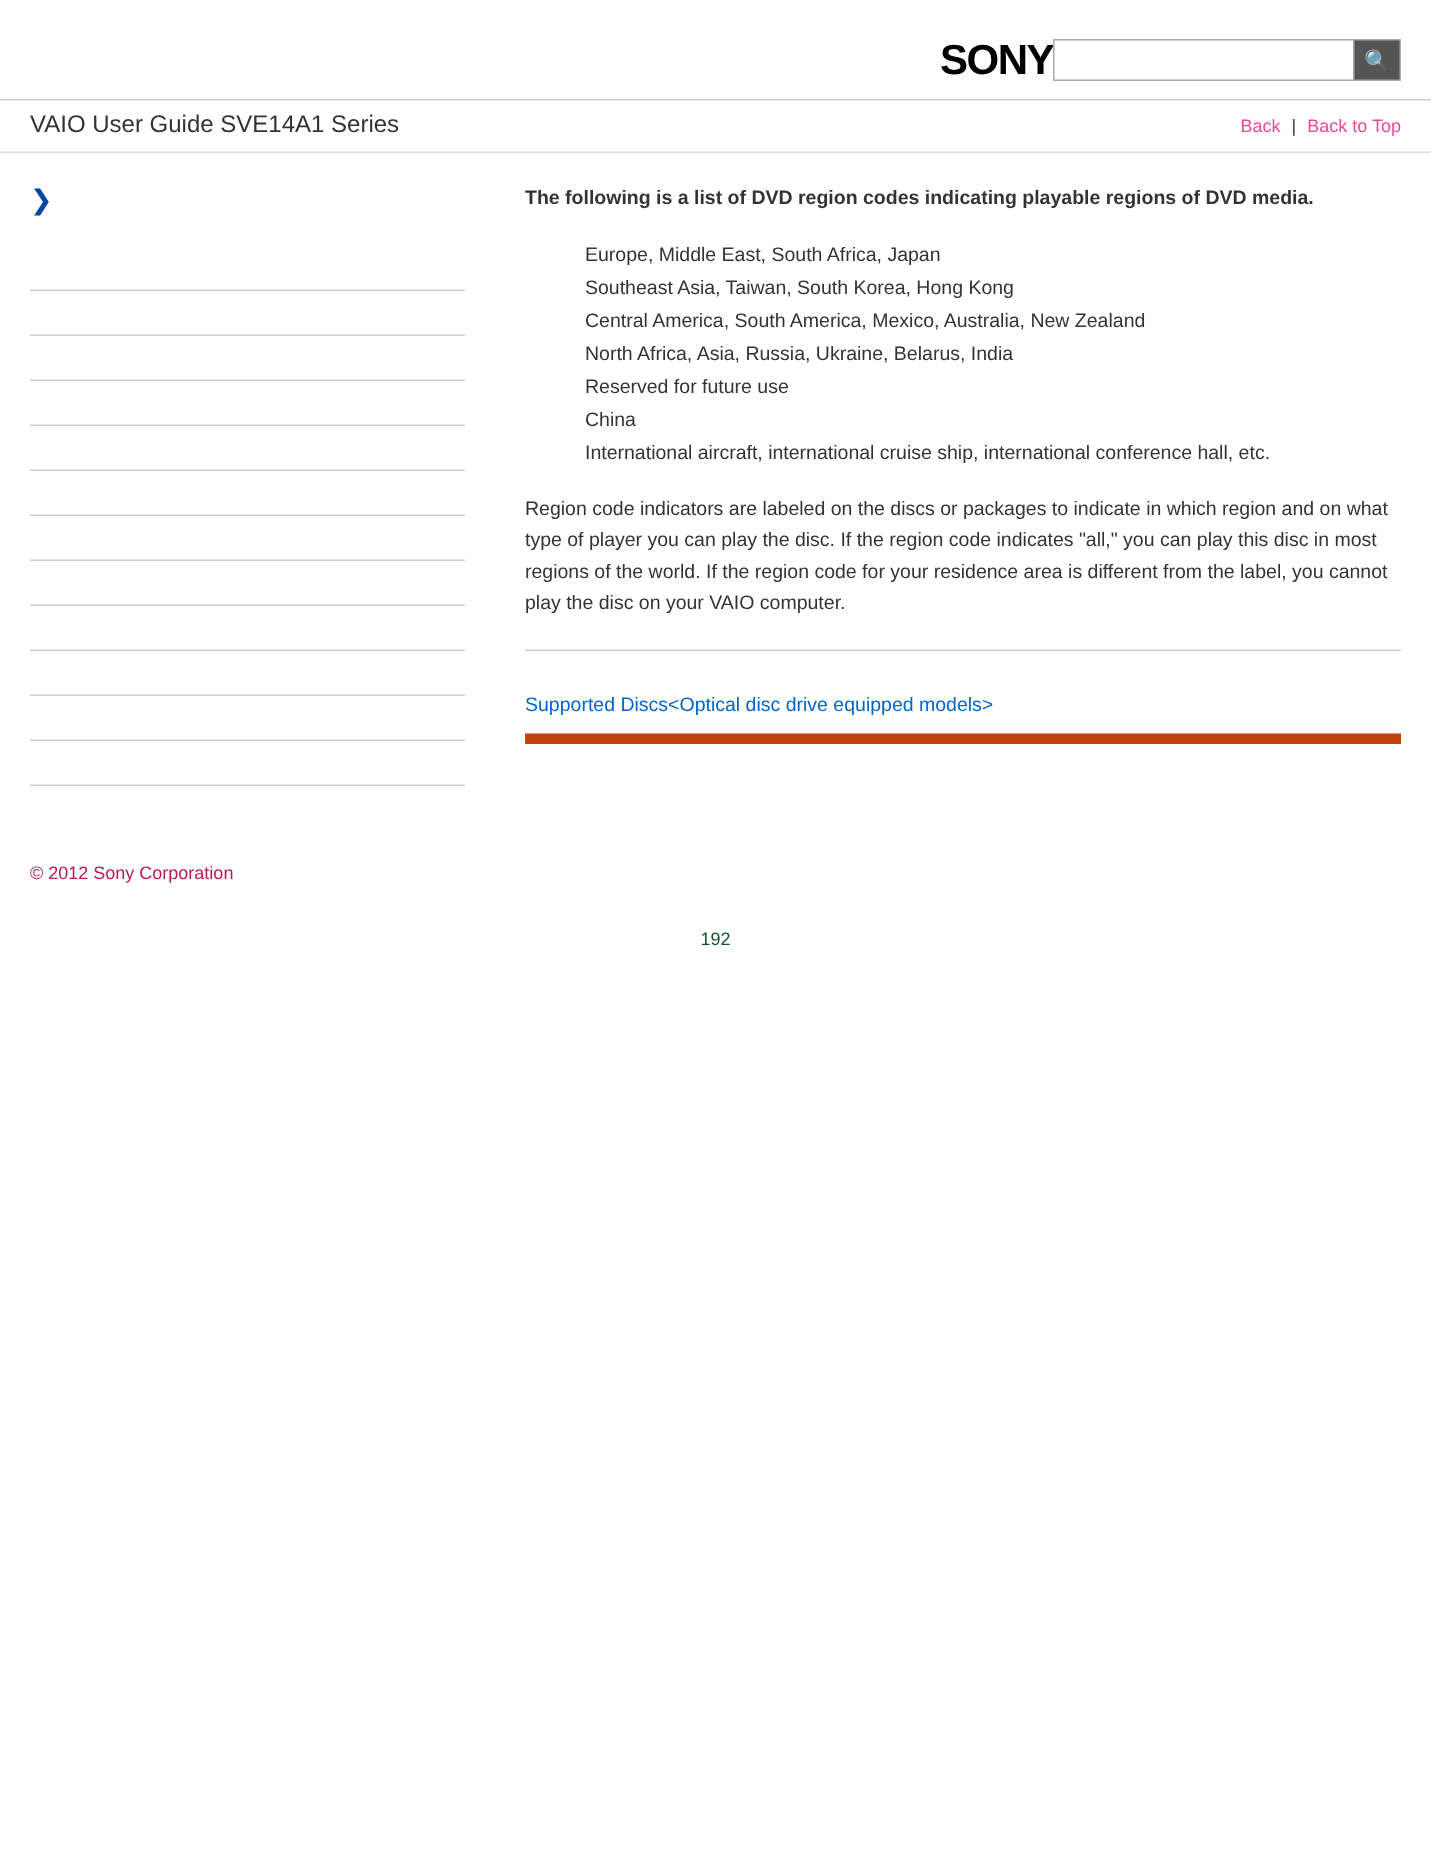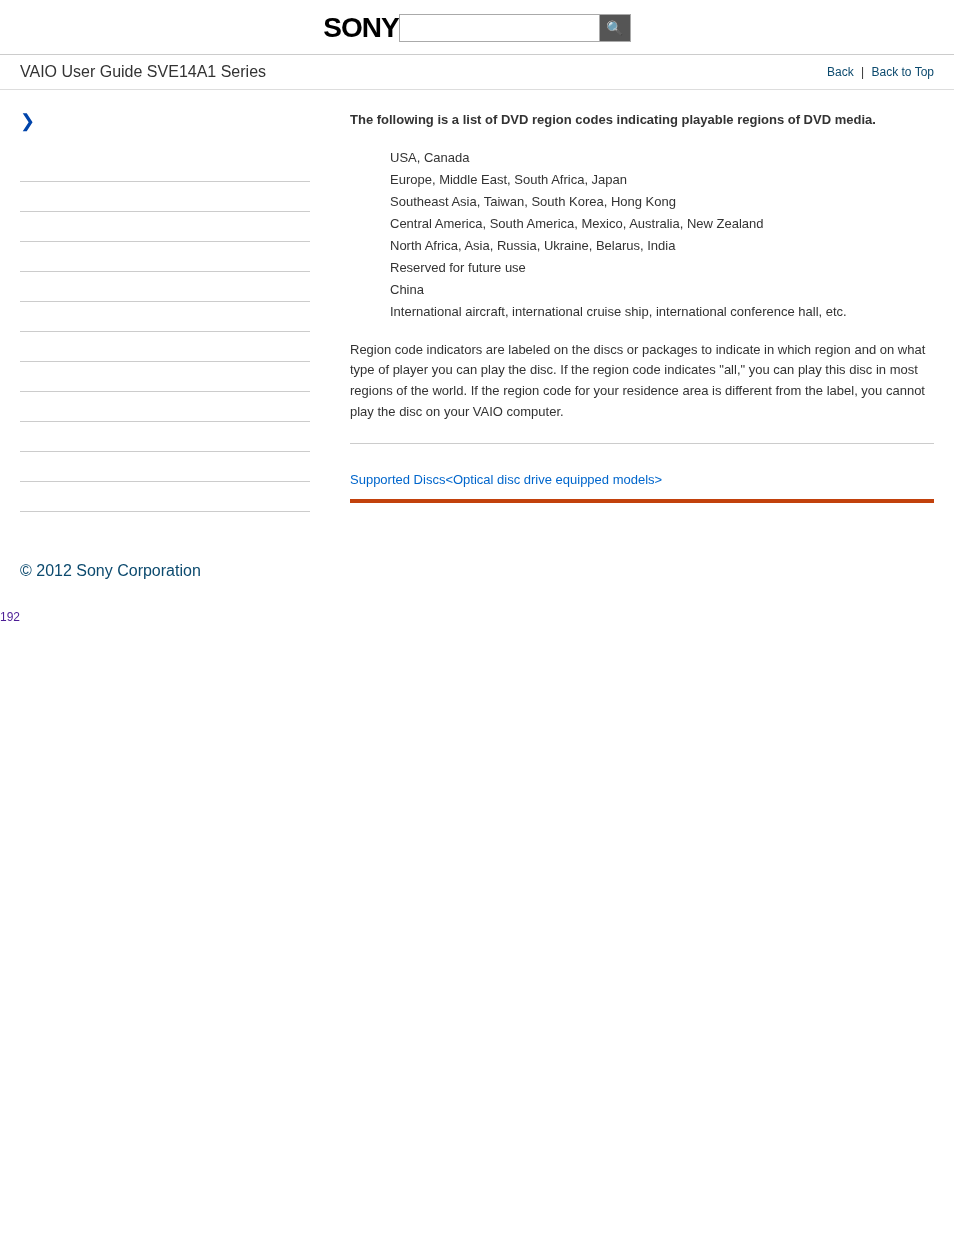--- a/index.html
+++ b/index.html
@@ -10,22 +10,22 @@
       color: #333;
       background: #fff;
       width: 954px;
       min-height: 1235px;
     }
 
     
     .header {
       display: flex;
       align-items: center;
-      justify-content: center;
-      padding: 12px 20px 10px 20px;
+      justify-content: flex-end;
+      padding: 24px 20px 10px 20px;
       border-bottom: 1px solid #ccc;
       background: #fff;
     }
 
     .sony-logo {
       font-size: 28px;
       font-weight: bold;
       letter-spacing: -1px;
       color: #000;
     }
@@ -70,21 +70,21 @@
     .breadcrumb-text {
       font-size: 16px;
       color: #333;
     }
 
     .nav-links {
       font-size: 12px;
     }
 
     .nav-links a {
-      color: #0c4a6e;
+      color: #ec4899;
       text-decoration: none;
     }
 
     .nav-links .separator {
       color: #333;
       margin: 0 4px;
     }
 
     
     .main-content {
@@ -168,37 +168,37 @@
     }
 
     .related-link {
       color: #0066cc;
       text-decoration: none;
       font-size: 13px;
     }
 
     .related-link-section {
       padding: 12px 0;
-      border-bottom: 4px solid #c2410c;
+      border-bottom: 7px solid #c2410c;
     }
 
     
     .footer {
       padding: 30px 20px 10px 20px;
     }
 
     .copyright {
-      font-size: 16px;
-      color: #0c4a6e;
+      font-size: 12px;
+      color: #be185d;
     }
 
     .page-number {
-      text-align: left;
-      font-size: 12px;
-      color: #4c1d95;
+      text-align: center;
+      font-size: 12px;
+      color: #14532d;
       padding: 20px 0;
     }
   </style>
 </head>
 <body>
 
 <div class="header">
   <div class="sony-logo">SONY</div>
   <div class="search-area">
     <input class="search-input" type="text" style="">
@@ -238,21 +238,20 @@
       <li><a href="#">&nbsp;</a></li>
     </ul>
   </div>
 
   <div class="content-area">
     <p class="content-intro">
       <span>The following is a list of DVD region codes indicating playable regions of DVD media.</span><br>
     </p>
 
     <ul class="region-list">
-      <li>USA, Canada</li>
       <li>Europe, Middle East, South Africa, Japan</li>
       <li>Southeast Asia, Taiwan, South Korea, Hong Kong</li>
       <li>Central America, South America, Mexico, Australia, New Zealand</li>
       <li>North Africa, Asia, Russia, Ukraine, Belarus, India</li>
       <li>Reserved for future use</li>
       <li>China</li>
       <li>International aircraft, international cruise ship, international conference hall, etc.</li>
     </ul>
 
     <p class="content-body">Region code indicators are labeled on the discs or packages to indicate in which region and on what type of player you can play the disc. If the region code indicates "all," you can play this disc in most regions of the world. If the region code for your residence area is different from the label, you cannot play the disc on your VAIO computer.</p>

